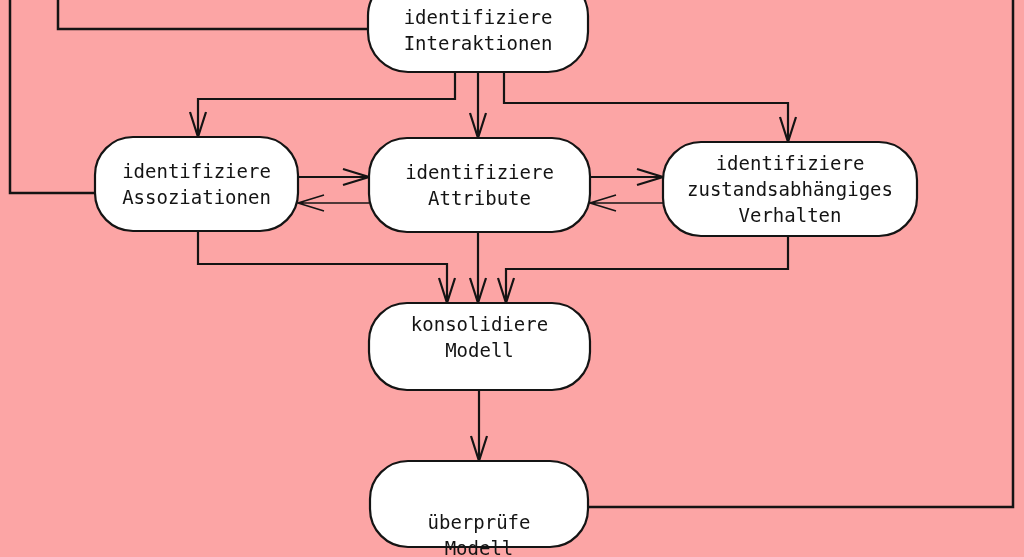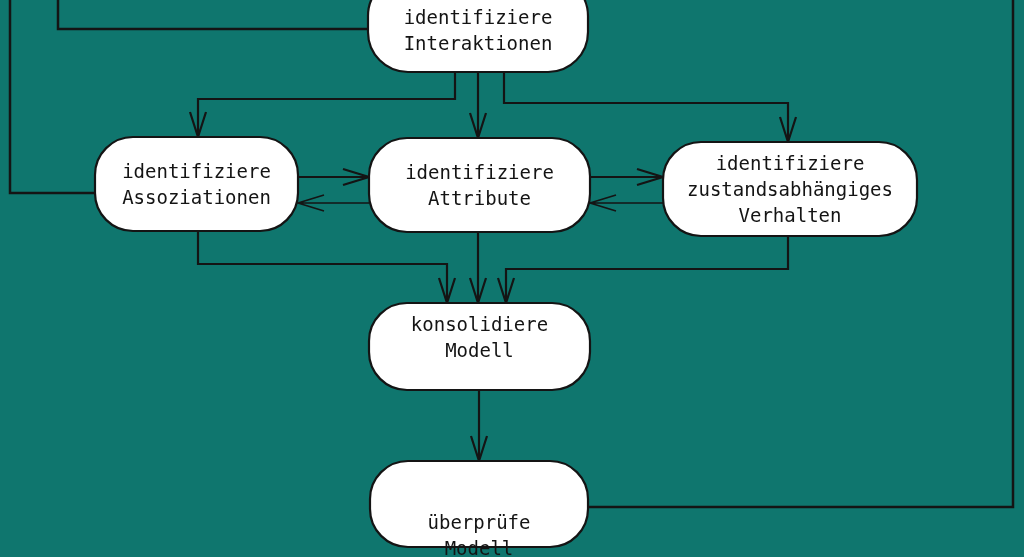--- a/index.html
+++ b/index.html
@@ -1,20 +1,20 @@
 <!DOCTYPE html>
 <html><head>
 <meta charset="utf-8">
 <style>
   html, body { margin: 0; padding: 0; background: #ffffff; }
   .canvas {
     position: relative;
     width: 1024px;
     height: 557px;
-    background: #0f766e;
+    background: #fca5a5;
     overflow: hidden;
     font-family: "DejaVu Sans Mono", "Liberation Mono", monospace;
   }
   .canvas svg { position: absolute; left: 0; top: 0; }
   .edge { fill: none; stroke: #141414; stroke-width: 2.2; stroke-linejoin: miter; }
   .edge.thin { stroke-width: 1.6; }
   .edge.feedback { stroke-width: 2.5; }
   .node-shape { fill: #ffffff; stroke: #141414; stroke-width: 2.2; }
   .lbl {
     position: absolute;

